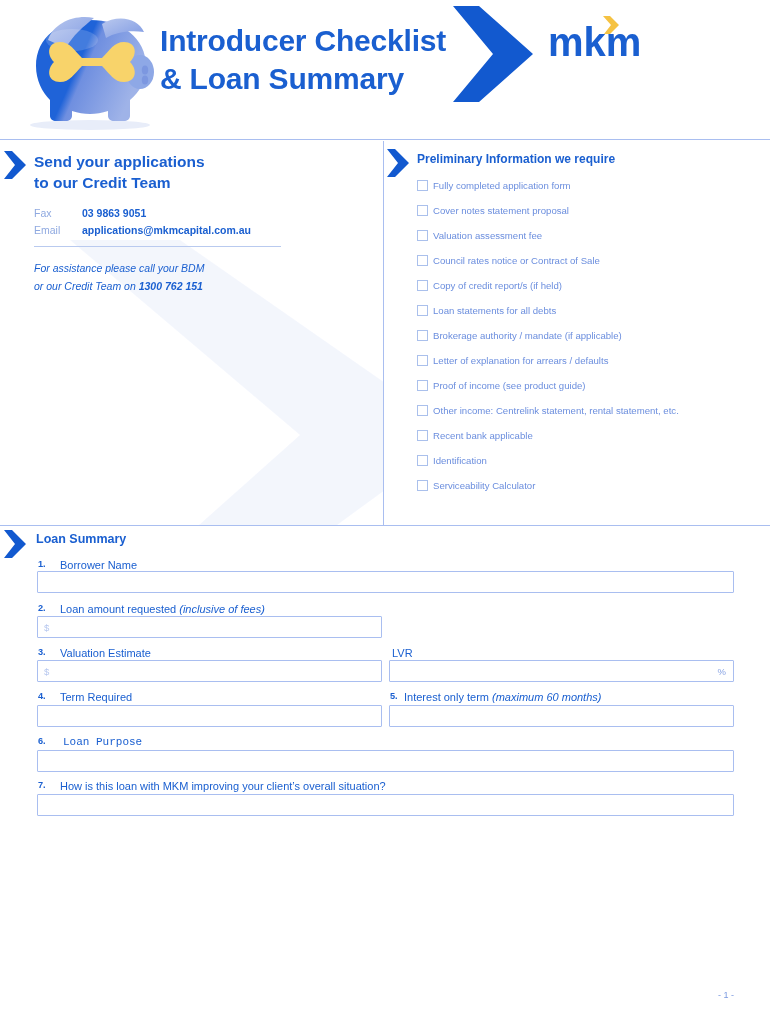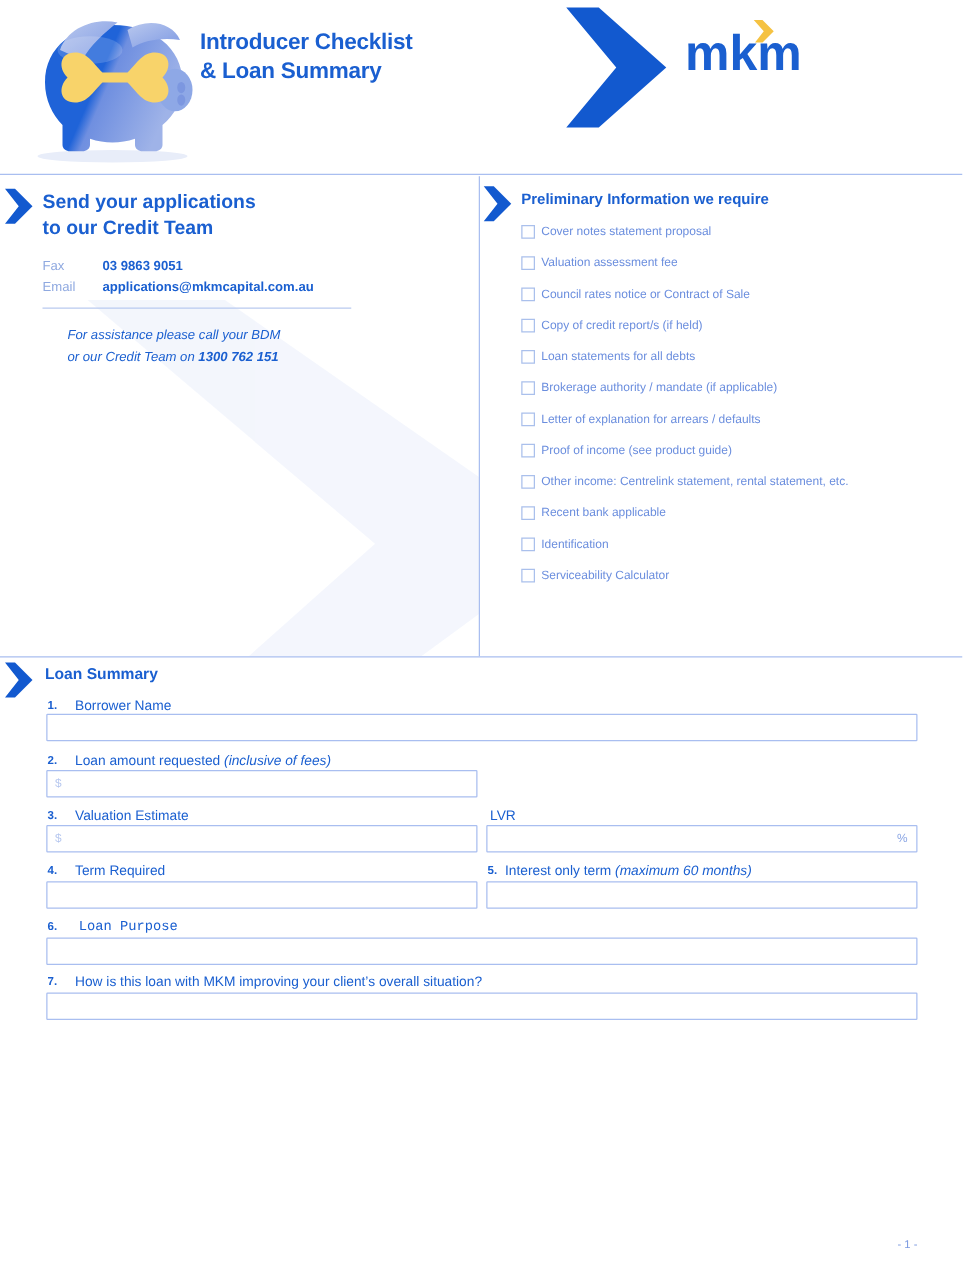--- a/index.html
+++ b/index.html
@@ -23,21 +23,21 @@
     width: 770px; height: 139px;
   }
   #piggy-logo {
     position: absolute;
     left: 14px; top: 4px;
     width: 155px; height: 128px;
   }
   #header-title {
     position: absolute;
     left: 160px; top: 22px;
-    font-size: 18px;
+    font-size: 30px;
     font-weight: bold;
     line-height: 1.26;
     color: #1a5fd0;
     letter-spacing: -0.2px;
   }
   #header-title .t-line { display: block; white-space: nowrap; }
   #header-chevron {
     position: absolute;
     left: 447px; top: 4px;
     width: 92px; height: 100px;
@@ -116,21 +116,21 @@
     background: #b9caef;
   }
   #assist-block {
     position: absolute;
     left: 34px; top: 120px;
     font-size: 10.5px;
     font-style: italic;
     line-height: 1.68;
     color: #1a5fd0;
   }
-  #assist-block .t-line { display: block; white-space: nowrap; margin-left: 20px; }
+  #assist-block .t-line { display: block; white-space: nowrap; }
   #assist-block b { font-weight: bold; font-style: italic; }
 
   
   #right-panel {
     position: absolute;
     left: 384px; top: 140px;
     width: 386px; height: 385px;
   }
   #prelim-title {
     position: absolute;
@@ -333,20 +333,24 @@
     <svg viewBox="0 0 26 30" width="26" height="30">
       <path d="M2,1 L10,1 L24,15 L10,29 L2,29 L13,15 Z" fill="#1259cf"></path>
     </svg>
   </div>
 
   <div id="prelim-title">Preliminary Information we require</div>
 
   <div id="checklist">
     <div class="check-item">
       <span class="check-box"></span>
+      <span class="check-label">Fully completed application form</span>
+    </div>
+    <div class="check-item">
+      <span class="check-box"></span>
       <span class="check-label">Cover notes statement proposal</span>
     </div>
     <div class="check-item">
       <span class="check-box"></span>
       <span class="check-label">Valuation assessment fee</span>
     </div>
     <div class="check-item">
       <span class="check-box"></span>
       <span class="check-label">Council rates notice or Contract of Sale</span>
     </div>

